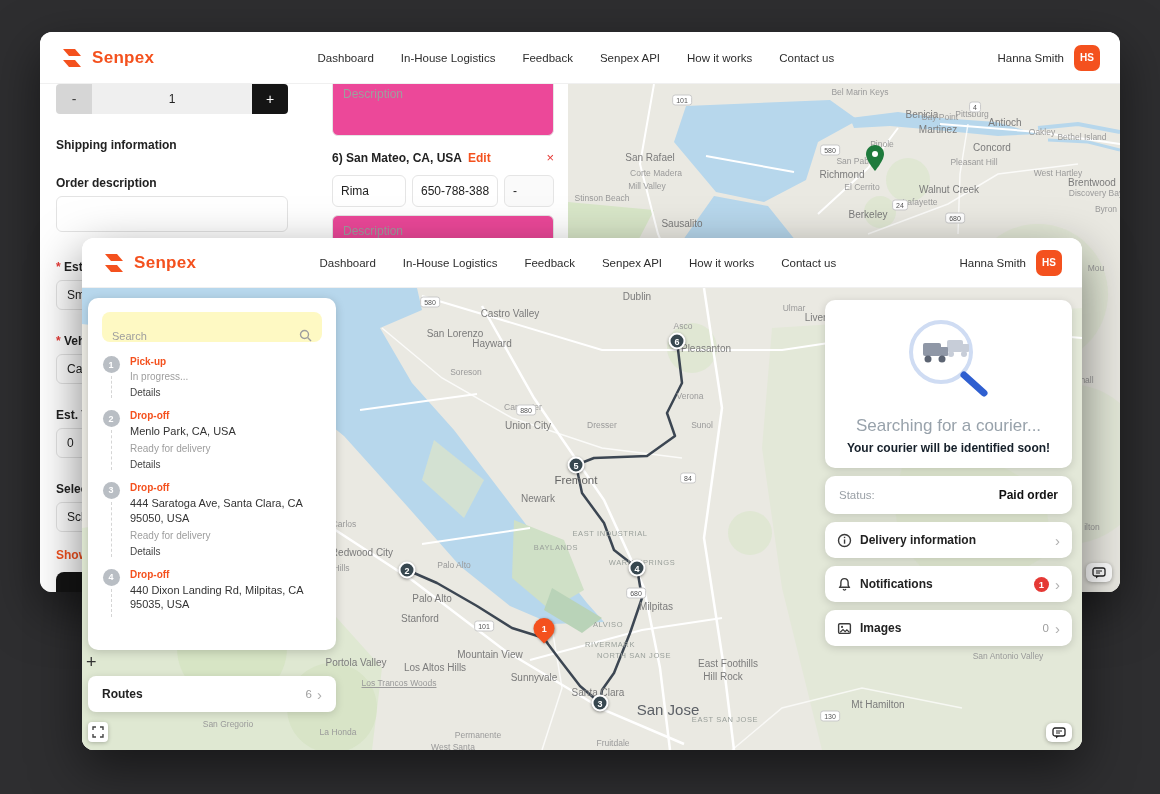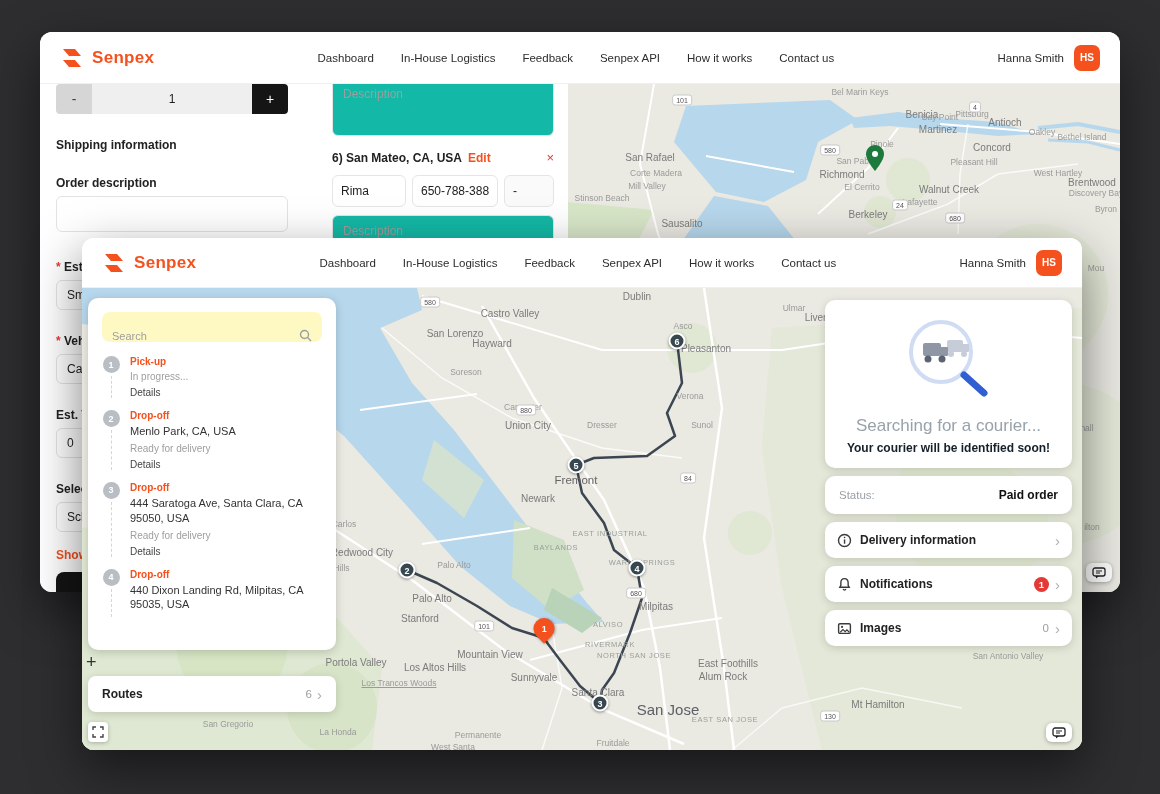--- a/index.html
+++ b/index.html
@@ -34,21 +34,21 @@
   .f-label { font-size:12px; font-weight:bold; color:#222; margin:24px 0 6px; }
   .req { color:#e53935; }
   .f-input { width:232px; height:30px; background:#fff; border:1px solid #e3e3e3; border-radius:6px;
              font-size:12px; color:#222; padding:0 10px; font-family:"Liberation Sans",sans-serif; }
   div.f-input { line-height:28px; overflow:hidden; white-space:nowrap; }
   .f-area { width:232px; height:36px; background:#fff; border:1px solid #e3e3e3; border-radius:6px; resize:none; }
   .show-link { color:#f4511e; font-size:12px; font-weight:bold; margin-top:16px; cursor:pointer; }
   .dark-btn { width:232px; height:36px; background:#141414; border:none; border-radius:8px; margin-top:10px; cursor:pointer; }
 
   .back-middle { position:absolute; left:292px; top:0; width:222px; }
-  .m-area { width:222px; height:58px; background:#14b8a6; border:1px solid #e5e5e5; border-radius:6px;
+  .m-area { width:222px; height:58px; background:#ec4899; border:1px solid #e5e5e5; border-radius:6px;
             resize:none; padding:8px 10px; font-size:12px; color:#333; margin-top:-6px;
             font-family:"Liberation Sans",sans-serif; }
   .m-area::placeholder { color:#9e9e9e; }
   .m-area.second { margin-top:8px; height:46px; }
   .stop-head { display:flex; align-items:center; margin-top:10px; font-size:12px; }
   .stop-title { font-weight:bold; color:#222; }
   .edit-link { color:#f4511e; font-weight:bold; margin-left:6px; cursor:pointer; }
   .close-x { margin-left:auto; color:#e53935; font-size:13px; cursor:pointer; }
   .contact-row { display:flex; gap:6px; margin-top:10px; }
   .c-input { height:32px; border:1px solid #e5e5e5; border-radius:6px; background:#fff; padding:0 8px;
@@ -247,21 +247,21 @@
           <span class="mlabel sm" style="left: 88px; top: 89px;">Corte Madera</span>
           <span class="mlabel sm" style="left: 79px; top: 102px;">Mill Valley</span>
           <span class="mlabel sm" style="left: 34px; top: 114px;">Stinson Beach</span>
           <span class="mlabel" style="left: 381px; top: 105px;">Walnut Creek</span>
           <span class="mlabel sm" style="left: 352px; top: 118px;">Lafayette</span>
           <span class="mlabel" style="left: 300px; top: 130px;">Berkeley</span>
           <span class="mlabel" style="left: 114px; top: 139px;">Sausalito</span>
           <span class="mlabel sm" style="left: 528px; top: 109px;">Discovery Bay</span>
           <span class="mlabel sm" style="left: 538px; top: 125px;">Byron</span>
           <span class="mlabel sm" style="left: 528px; top: 184px;">Mou</span>
-          <span class="mlabel sm" style="left: 519px; top: 296px; margin-top: 48px;">hall</span>
+          <span class="mlabel sm" style="left: 519px; top: 296px;">hall</span>
           <span class="mlabel sm" style="left: 524px; top: 443px;">ilton</span>
         </div>
       <div>
 
       <span class="shield" style="left: 114px; top: 16px;">101</span>
           <span class="shield" style="left: 407px; top: 23px;">4</span>
           <span class="shield" style="left: 262px; top: 66px;">580</span>
           <span class="shield" style="left: 332px; top: 121px;">24</span>
           <span class="shield" style="left: 387px; top: 134px;">680</span>
         </div>
@@ -363,21 +363,21 @@
         <span class="mlabel" style="left: 228px; top: 320px;">Woodside</span>
         <span class="mlabel" style="left: 274px; top: 374px;">Portola Valley</span>
         <span class="mlabel" style="left: 353px; top: 379px;">Los Altos Hills</span>
         <span class="mlabel" style="left: 408px; top: 366px;">Mountain View</span>
         <span class="mlabel" style="left: 452px; top: 389px;">Sunnyvale</span>
         <span class="mlabel xs" style="left: 526px; top: 336px;">ALVISO</span>
         <span class="mlabel" style="left: 574px; top: 318px;">Milpitas</span>
         <span class="mlabel xs" style="left: 528px; top: 356px;">RIVERMARK</span>
         <span class="mlabel xs" style="left: 552px; top: 367px;">NORTH SAN JOSE</span>
         <span class="mlabel" style="left: 646px; top: 375px;">East Foothills</span>
-        <span class="mlabel" style="left: 641px; top: 388px;">Alum Rock</span>
+        <span class="mlabel" style="left: 641px; top: 388px;">Hill Rock</span>
         <span class="mlabel lg" style="left: 586px; top: 421px;">San Jose</span>
         <span class="mlabel xs" style="left: 643px; top: 431px;">EAST SAN JOSE</span>
         <span class="mlabel" style="left: 516px; top: 404px;">Santa Clara</span>
         <span class="mlabel sm" style="left: 317px; top: 395px; text-decoration: underline;">Los Trancos Woods</span>
         <span class="mlabel sm" style="left: 146px; top: 436px;">San Gregorio</span>
         <span class="mlabel sm" style="left: 256px; top: 444px;">La Honda</span>
         <span class="mlabel sm" style="left: 396px; top: 447px;">Permanente</span>
         <span class="mlabel sm" style="left: 371px; top: 459px;">West Santa</span>
         <span class="mlabel sm" style="left: 531px; top: 455px;">Fruitdale</span>
         <span class="mlabel" style="left: 796px; top: 416px;">Mt Hamilton</span>

